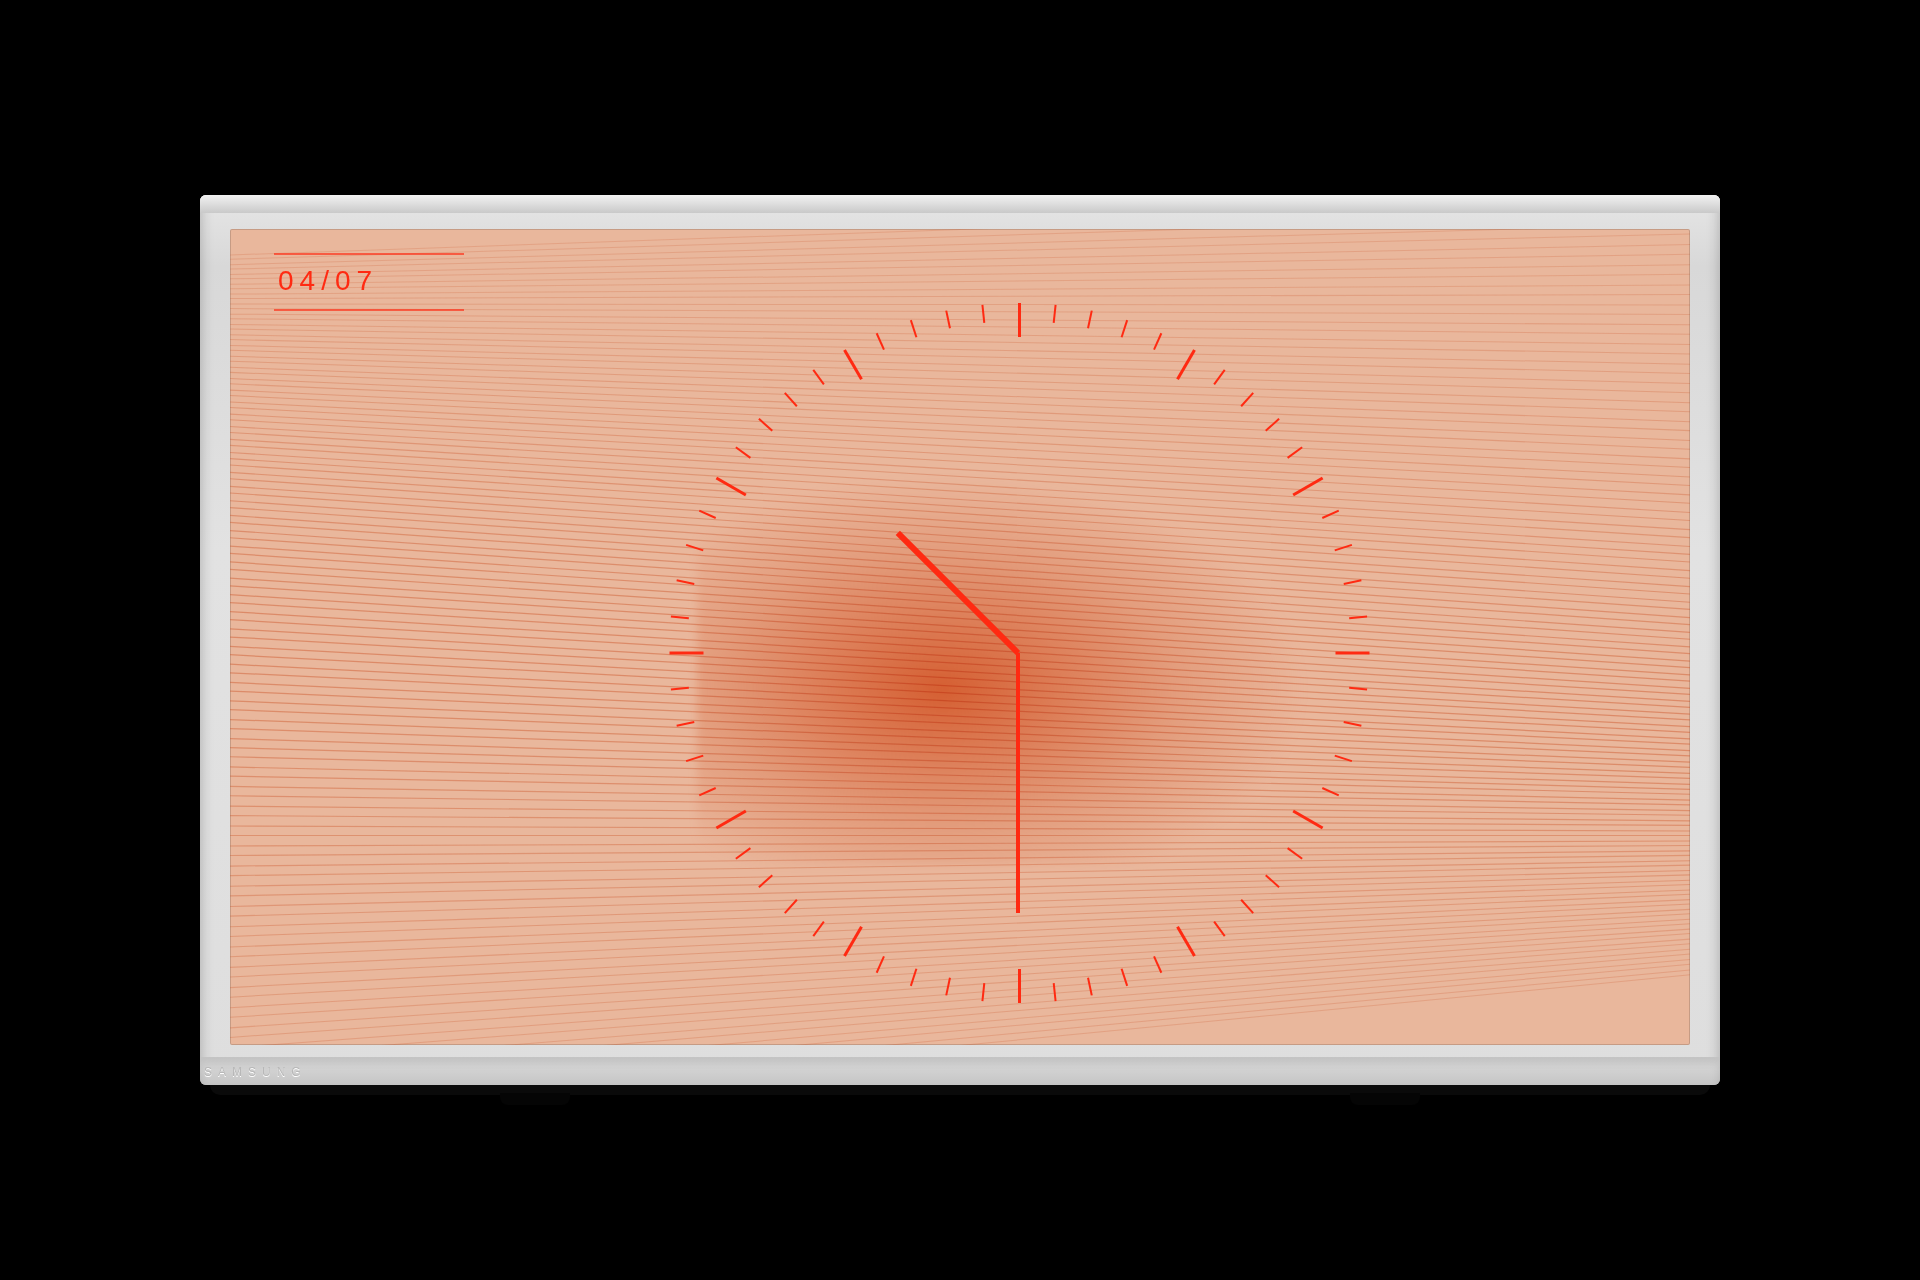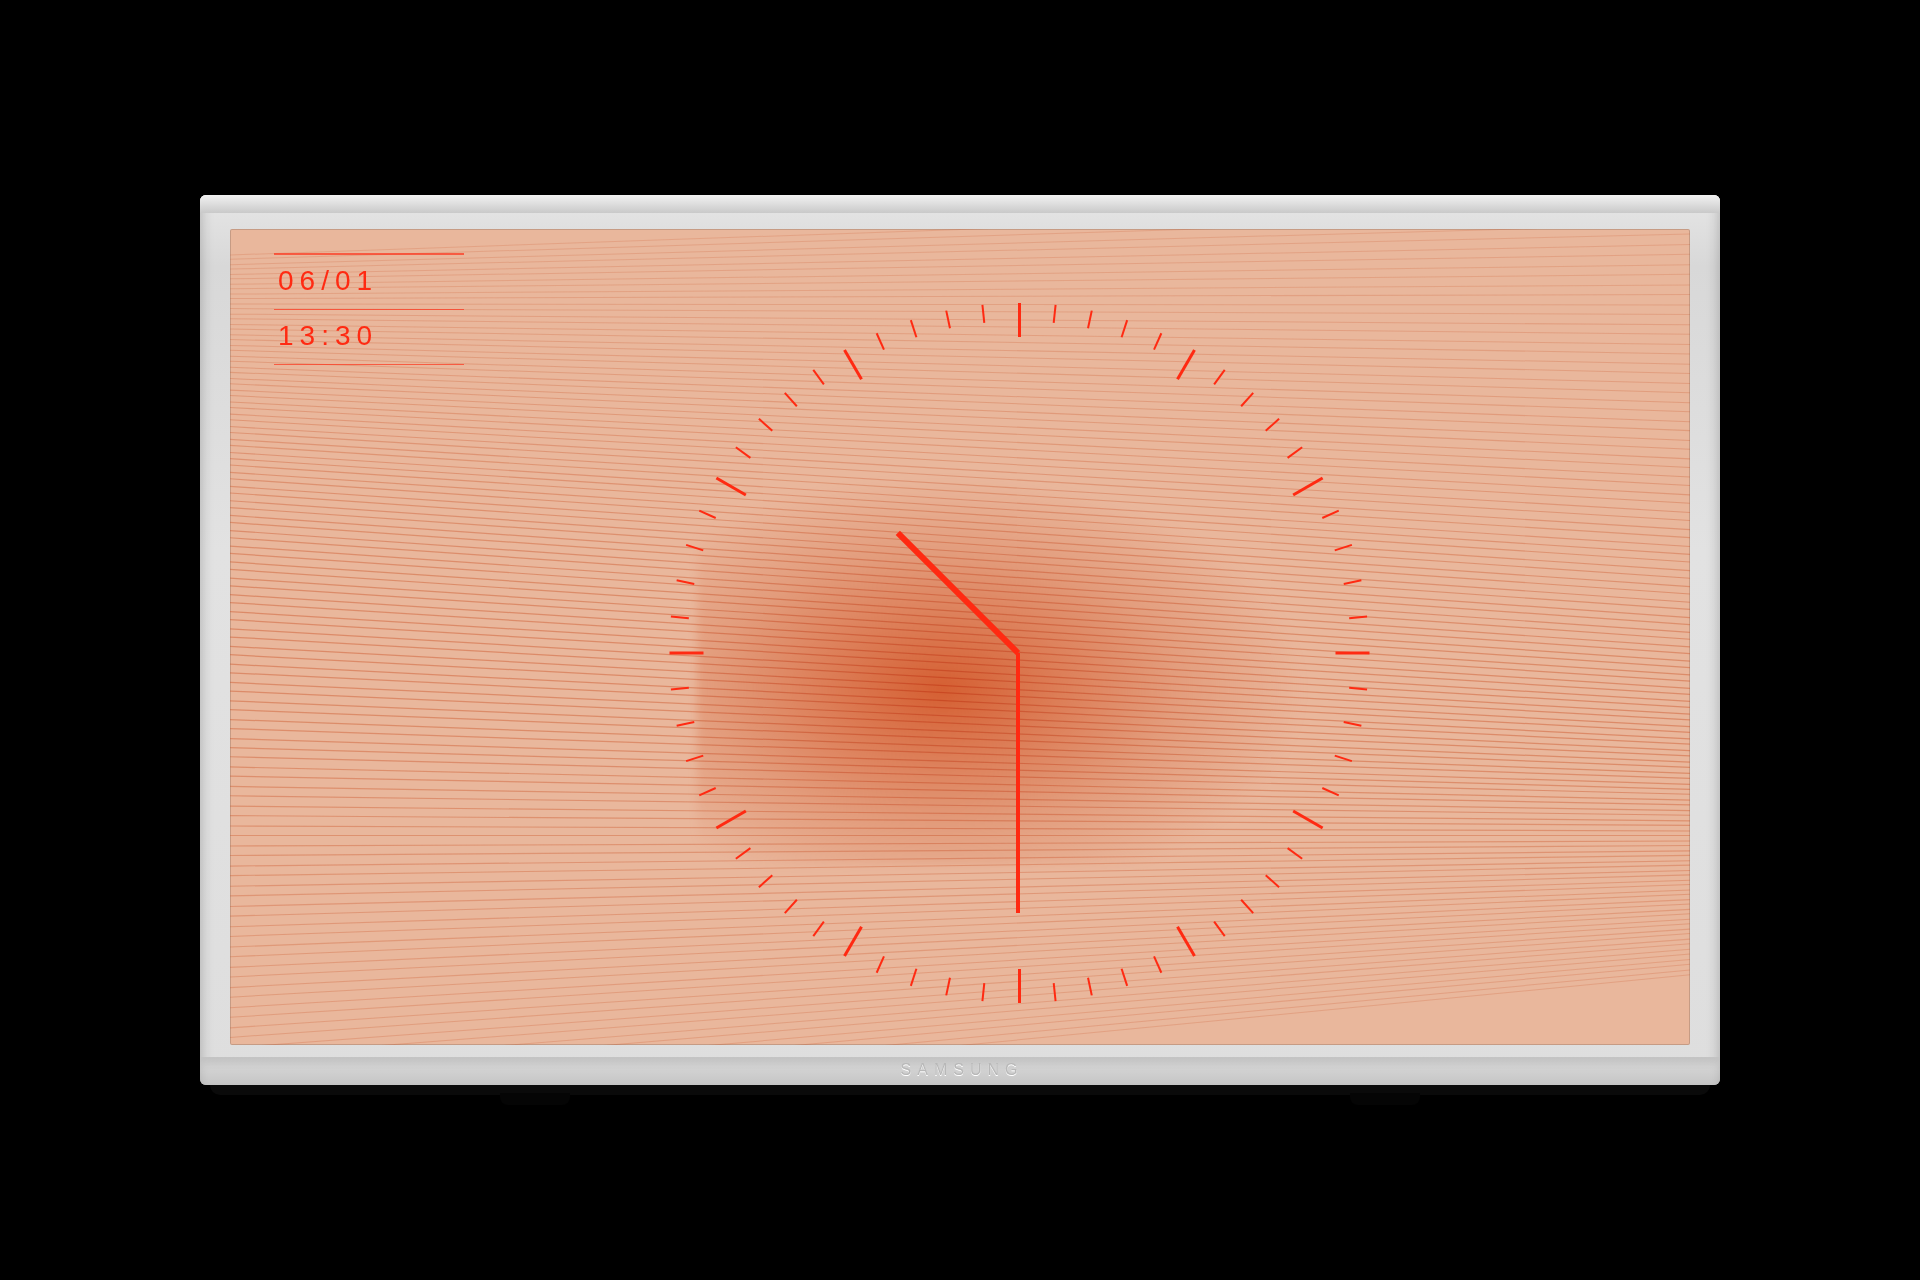--- a/index.html
+++ b/index.html
@@ -44,21 +44,21 @@
   }
   .foot{
     position:absolute; bottom:-20px; width:70px; height:12px;
     background:#050505; border-radius:0 0 8px 8px;
   }
   .foot.left{ left:300px; }
   .foot.right{ right:300px; }
 
   .brand{
     position:absolute; left:4px; right:0; bottom:6px;
-    text-align:center; font-size:16px; letter-spacing:6px;
+    font-size:12px; letter-spacing:6px;
     color:#b8b8b8; text-shadow:0 1px 0 #fff;
     z-index:3;
   }
 
   
   .screen{
     position:absolute;
     left:30px; right:30px; top:34px; bottom:40px;
     border-radius:2px;
     overflow:hidden;
@@ -286,23 +286,22 @@
       <div class="tick hour" style="left: 788.4px; top: 74.32px; transform-origin: 50% 350px; transform: rotate(330deg);"></div>
       <div class="tick" style="left: 788.4px; top: 74.32px; transform-origin: 50% 350px; transform: rotate(336deg);"></div>
       <div class="tick" style="left: 788.4px; top: 74.32px; transform-origin: 50% 350px; transform: rotate(342deg);"></div>
       <div class="tick" style="left: 788.4px; top: 74.32px; transform-origin: 50% 350px; transform: rotate(348deg);"></div>
       <div class="tick" style="left: 788.4px; top: 74.32px; transform-origin: 50% 350px; transform: rotate(354deg);"></div>
       <div class="hand hr" style="left: 785.4px; top: 254.32px; height: 170px; transform: rotate(315deg);"></div>
       <div class="hand min" style="left: 786.4px; top: 164.32px; height: 260px; transform: rotate(180deg);"></div>
       <div class="overlay">
       <hr>
       <hr>
-      <div class="row">06/01</div>
+      <div class="row">04/07</div>
       <hr>
-      <div class="row">13:30</div>
       <hr>
     </div>
     </div>
 
   <div class="brand">SAMSUNG</div>
   <div class="base"></div>
   <div class="foot left"></div>
   <div class="foot right"></div>
 </div>
 

